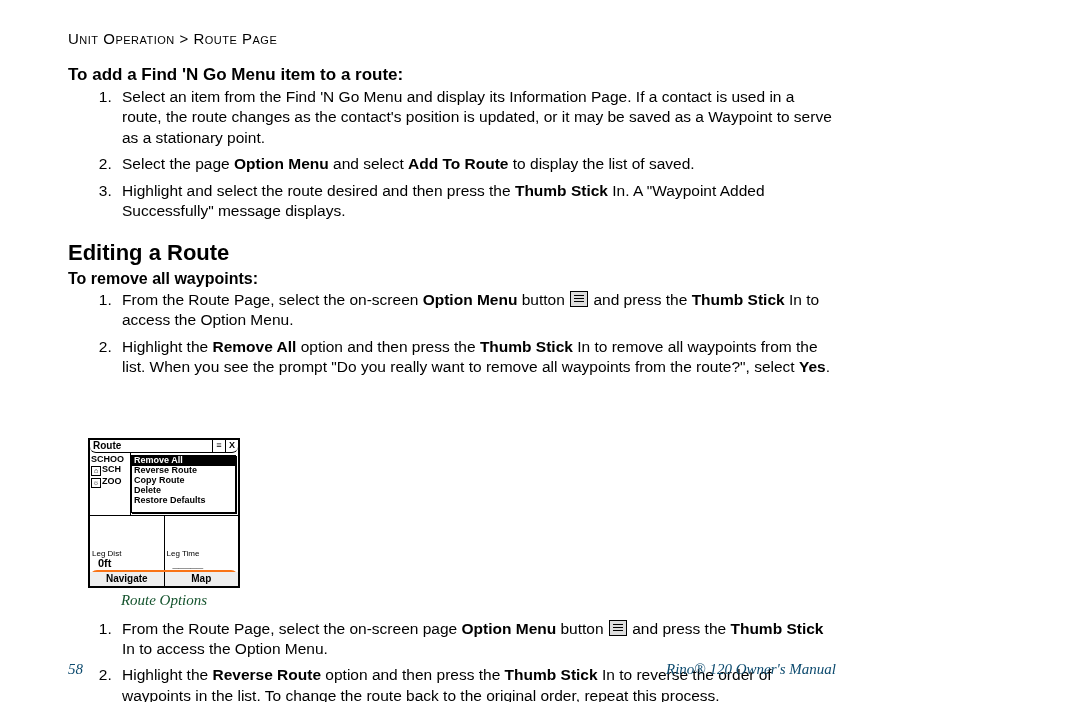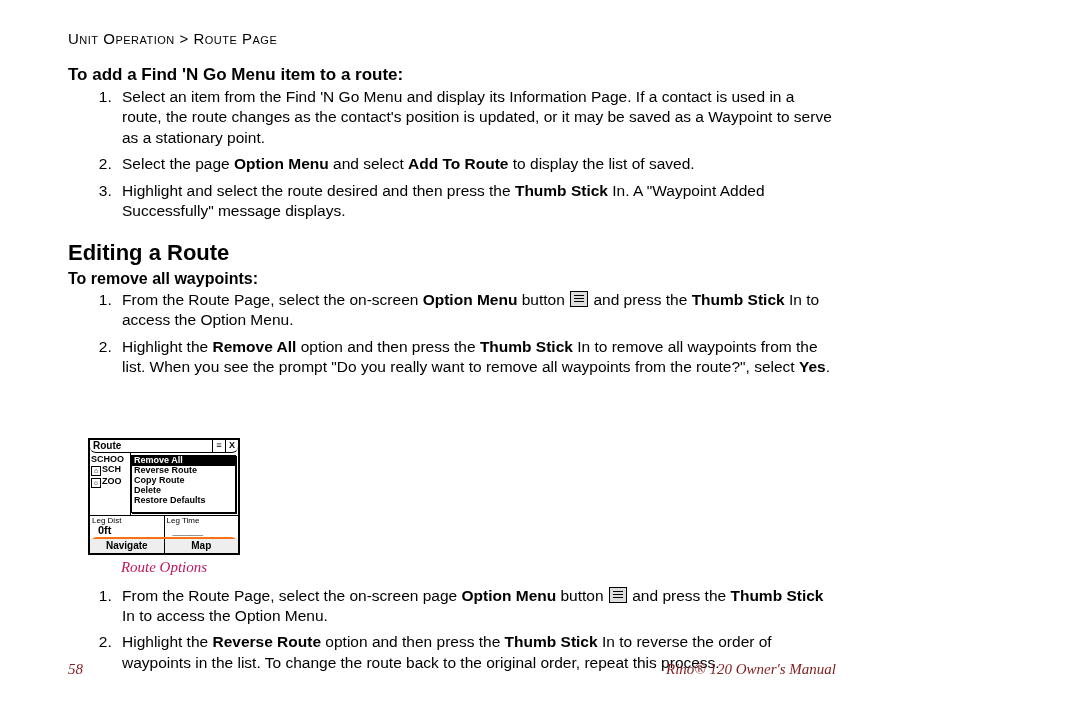--- a/index.html
+++ b/index.html
@@ -76,31 +76,31 @@
     box-shadow: 0 3px 0 #000, 0 6px 0 #000;
   }
   .footer {
     position: absolute;
     bottom: 24px;
     left: 68px;
     right: 50px;
     display: flex;
     justify-content: space-between;
     font-style: italic;
-    color: #7f1d1d;
+    color: #0c4a6e;
     font-size: 15px;
     font-family: Georgia, 'Times New Roman', serif;
   }
   .caption {
     font-style: italic;
     text-align: center;
     font-family: Georgia, 'Times New Roman', serif;
     font-size: 15px;
     margin-top: 4px;
-    color: #be185d;
+    color: #14532d;
   }
   
   .device {
     width: 152px;
     margin: 0 auto 0 20px;
   }
   .dev-frame {
     border: 2px solid #000;
     background: #fff;
     font-family: "Arial Narrow", Arial, sans-serif;
@@ -166,21 +166,21 @@
   .dev-stats {
     display: flex;
     border-top: 1px solid #000;
   }
   .dev-stat {
     flex:1;
     border-right: 1px solid #000;
     padding: 1px 2px;
   }
   .dev-stat:last-child { border-right: none; }
-  .dev-stat .lbl { font-size: 8px; }
+  .dev-stat .lbl { font-size: 8px; margin-top: 33px; }
   .dev-stat .val { font-size: 11px; font-weight: bold; text-align: left; padding-left:6px;}
   .dev-bottom {
     display: flex;
     border-top: 2px solid #f97316;
     border-radius: 7px;
   }
   .dev-btn {
     flex:1;
     text-align:center;
     font-weight: bold;

